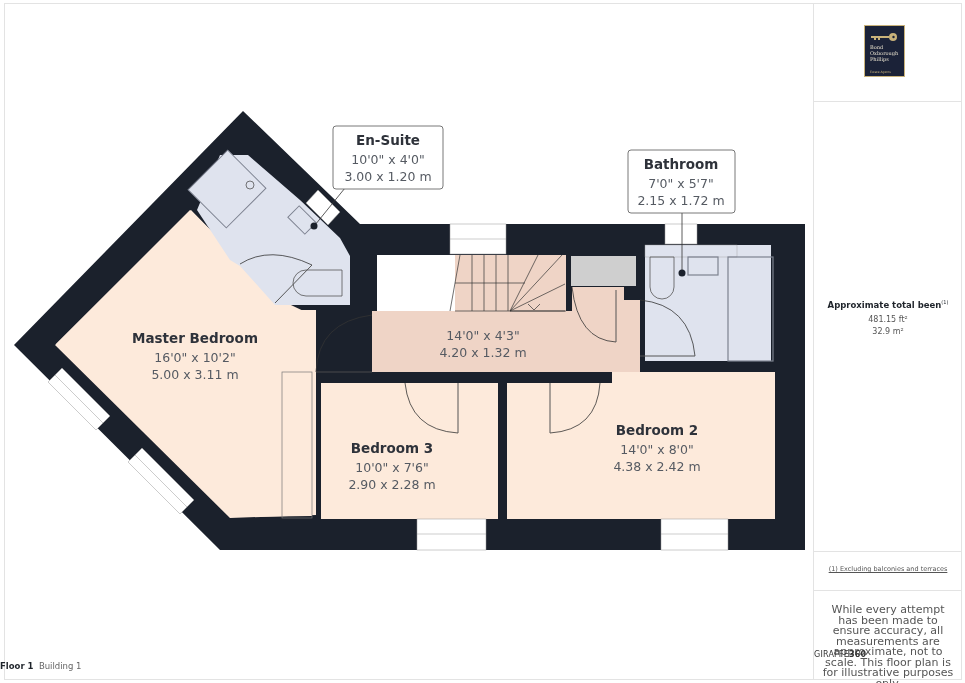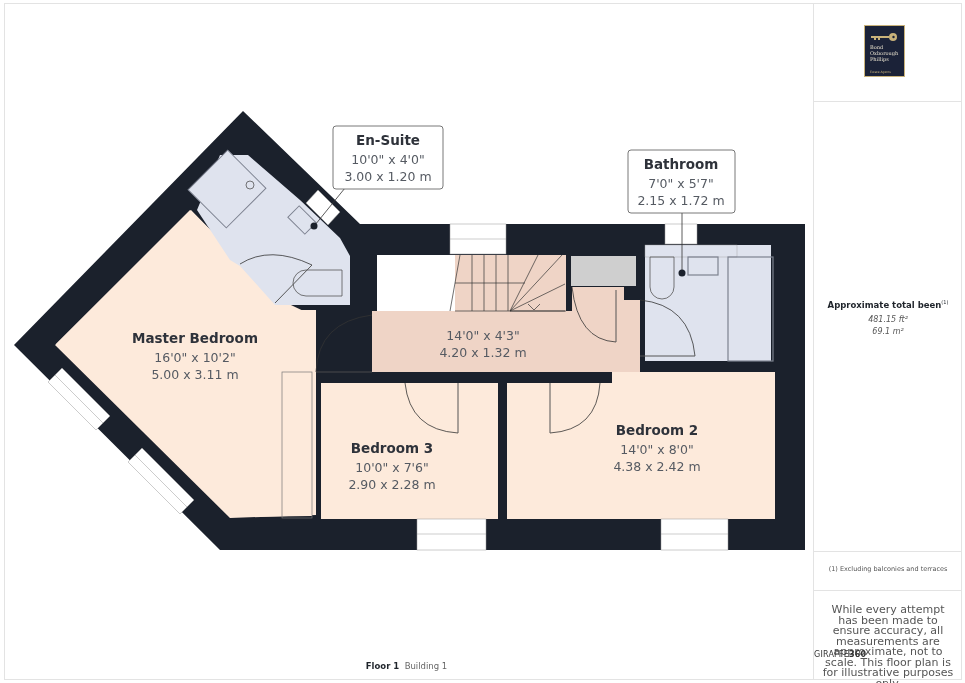--- a/index.html
+++ b/index.html
@@ -7,27 +7,27 @@
   .frame { position:absolute; left:4px; top:3px; width:958px; height:677px; border:1px solid #e3e3e3; box-sizing:border-box; }
   .side { position:absolute; left:813px; top:3px; width:149px; height:677px; border-left:1px solid #e3e3e3; box-sizing:border-box; }
   .side-sec { position:absolute; left:0; width:100%; border-bottom:1px solid #e3e3e3; box-sizing:border-box; }
   .logo { position:absolute; left:50px; top:22px; width:41px; height:52px; background:#1b2238; border:1px solid #c9b27a; box-sizing:border-box; }
   .logo .key { position:absolute; left:6px; top:7px; width:28px; height:8px; }
   .logo .ln { position:absolute; left:5px; font-family:"DejaVu Serif", serif; font-size:5px; line-height:5px; color:#e9e2cf; white-space:nowrap; }
   .logo .tag { position:absolute; left:5px; top:44px; font-size:3px; color:#c9b27a; white-space:nowrap; }
   .area { position:absolute; top:296px; width:100%; text-align:center; }
   .area .t { font-weight:bold; font-size:8.5px; color:#1f242b; }
   .area .t sup { font-size:5px; font-weight:normal; }
-  .area .v { font-size:8px; color:#555; margin-top:5px;font-style:italic; }
+  .area .v { font-size:8px; color:#555; margin-top:5px; }
   .area .v + .v { margin-top:3px; }
-  .note { position:absolute; top:562px; width:100%; text-align:center; font-size:6.5px; color:#555; }
+  .note { position:absolute; top:562px; width:100%; text-align:center; font-size:6.5px; color:#555;text-decoration:underline; }
   .disc { position:absolute; top:602px; left:8px; right:8px; text-align:center; font-size:11px; line-height:10.5px; color:#555; }
   .brand { position:absolute; top:647px; width:100%; text-align:left; font-size:8px; color:#333; letter-spacing:0.2px; }
   .brand b { font-weight:bold; }
-  .floor-label { position:absolute; left:0; width:813px; top:661px; text-align:center; font-size:8.5px; color:#666; }
+  .floor-label { position:absolute; left:0; width:813px; top:661px; text-align:left; font-size:8.5px; color:#666; }
   .floor-label b { color:#1f242b; }
   svg.plan { position:absolute; left:0; top:0; }
   .rl { font-family:"DejaVu Sans", sans-serif; fill:#2e323a; }
   .rn { font-weight:bold; font-size:13.5px; }
   .rd { font-size:12.5px; fill:#555a62; }
 </style>
 </head>
 <body>
 
 <div class="frame"></div>
@@ -176,21 +176,21 @@
       <div class="ln" style="top:19px;">Bond</div>
       <div class="ln" style="top:25px;">Oxborough</div>
       <div class="ln" style="top:31px;">Phillips</div>
       <div class="tag">Estate Agents</div>
     </div>
   </div>
 
   <div class="area">
     <div class="t"><span>Approximate total been</span><sup>(1)</sup></div>
     <div class="v">481.15 ft²</div>
-    <div class="v">69.1 m²</div>
+    <div class="v">32.9 m²</div>
   </div>
 
   <div class="side-sec" style="top:548px;height:1px;"></div>
   <div class="note">(1) Excluding balconies and terraces</div>
   <div class="side-sec" style="top:587px;height:1px;"></div>
 
   <div class="disc">While every attempt has been made to ensure accuracy, all measurements are approximate, not to scale. This floor plan is for illustrative purposes only.</div>
   <div class="brand"><span>GIRAFFE</span><b>360</b></div>
 </div>
 

